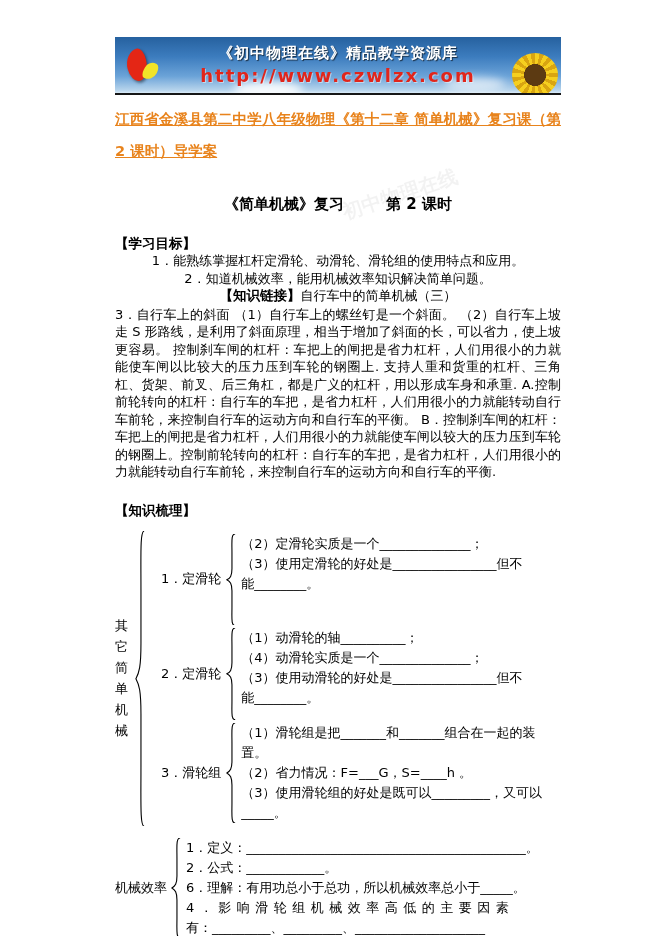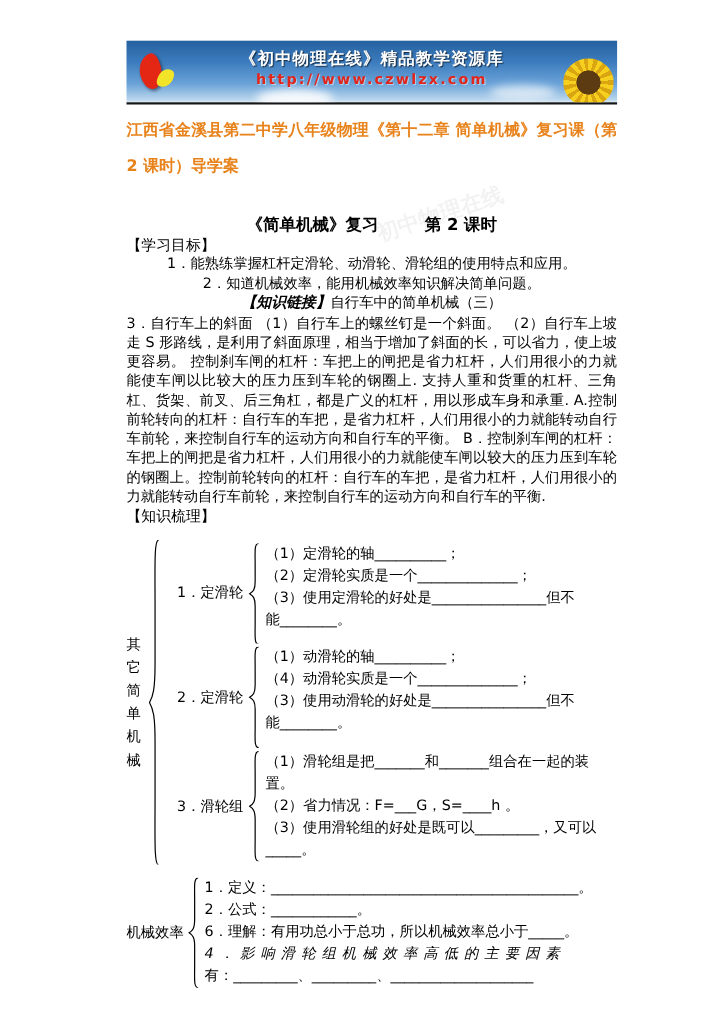--- a/index.html
+++ b/index.html
@@ -17,56 +17,56 @@
   .cloud.c2 { left:330px; bottom:2px; width:60px; height:14px; opacity:.7; }
   .logo { position:absolute; left:10px; top:8px; width:40px; height:42px; }
   .logo-red { position:absolute; left:2px; top:4px; width:20px; height:32px; background:#e42615;
               border-radius:70% 30% 55% 45% / 55% 40% 60% 45%; transform:rotate(-14deg);
               box-shadow:1px 2px 3px rgba(0,0,0,.45); }
   .logo-yellow { position:absolute; left:19px; top:17px; width:13px; height:18px; background:#f2e428;
                  border-radius:65% 35% 70% 30% / 50% 45% 60% 40%; transform:rotate(28deg); }
   .banner-text { position:absolute; left:0; right:0; top:7px; text-align:center; }
   .banner-title { font-size:15px; font-weight:bold; color:#ffffff; letter-spacing:1px;
                   text-shadow:1px 1px 1px rgba(0,0,0,.65); }
-  .banner-url { font-size:13px; font-weight:bold; color:#e1251b; letter-spacing:2px;
+  .banner-url { font-size:18px; font-weight:bold; color:#e1251b; letter-spacing:2px;
                 text-shadow:1px 1px 0 rgba(255,255,255,.45); margin-top:2px; }
   .sunflower { position:absolute; right:3px; bottom:-4px; width:46px; height:44px; border-radius:50%;
                background:radial-gradient(circle at 50% 50%, #5c3a12 0 34%, rgba(0,0,0,0) 35%),
                           repeating-conic-gradient(#f6cf1f 0deg 12deg, #d9a511 12deg 24deg); }
 
   
   .doc-title { margin-top:8px; color:#e8831c; font-weight:bold; font-size:14.5px;
-               line-height:32px; text-align:justify; }
+               line-height:32px; text-align:justify;text-decoration:underline; }
   .page-heading { margin-top:28px; text-align:center; font-size:15px; font-weight:bold;
                   position:relative; }
   .page-heading .gap { display:inline-block; width:42px; }
   .watermark { position:absolute; left:225px; top:-14px; font-size:20px; color:rgba(0,0,0,.05);
                transform:rotate(-18deg); pointer-events:none; white-space:nowrap; }
 
   
-  .h-bracket { margin-top:0; font-weight:normal; font-size:13.5px; line-height:18px; }
+  .h-bracket { margin-top:20px; font-weight:bold; font-size:13.5px; line-height:18px; }
   .body-line { font-size:13px; line-height:17.5px;text-align:center; }
-  .inline-head { font-weight:bold; font-size:13.5px;font-style:italic; }
+  .inline-head { font-weight:bold; font-size:13.5px; }
   .para { font-size:13px; line-height:17.5px; text-align:justify; margin-top:1px; }
 
   
   .outline { margin-top:12px; font-size:13px; }
   .outline-row { display:flex; align-items:stretch; }
   .v-label-wrap { display:flex; align-items:center; width:20px; flex:0 0 20px;font-family:Liberation Serif, serif; }
   .v-label { width:15px; line-height:21px; word-break:break-all; font-size:13px; }
   .brace { flex:0 0 11px; align-self:stretch; }
   .brace svg { display:block; width:100%; height:100%; }
   .items-col { flex:1; padding-left:2px; }
   .outline-item { display:flex; align-items:stretch; margin:3px 0; }
   .item-title { display:flex; align-items:center; white-space:nowrap; padding:0 5px 0 13px; }
   .item-lines { padding-left:4px; line-height:20px; }
   .item4-line { padding-left:13px; line-height:20px; margin-top:4px; }
   .group2 { margin-top:12px; }
   .g2-label-wrap { display:flex; align-items:center; flex:0 0 56px; }
-  .spread { letter-spacing:5.5px;font-style:italic; }
+  .spread { letter-spacing:5.5px; }
 </style>
 </head>
 <body>
 
 <div class="page">
   <div class="content">
 
     <div class="banner">
       <div class="cloud c1"></div>
       <div class="cloud c2"></div>
@@ -113,21 +113,20 @@
         <div class="items-col">
 
           <div class="outline-item">
             <div class="item-title">1．定滑轮</div>
             <div class="brace">
               <svg viewBox="0 0 12 100" preserveAspectRatio="none">
                   <path d="M10 0 C5.5 0 6.5 8 6.5 20 L6.5 38 C6.5 46 4.5 48 1 50 C4.5 52 6.5 54 6.5 62 L6.5 80 C6.5 92 5.5 100 10 100" fill="none" stroke="#000" stroke-width="1.1" vector-effect="non-scaling-stroke"></path>
                 </svg>
             </div>
             <div class="item-lines">
-              <div>（1）定滑轮的轴__________；</div>
               <div>（2）定滑轮实质是一个______________；</div>
               <div>（3）使用定滑轮的好处是________________但不</div>
               <div>能________。</div>
             </div>
           </div>
 
           <div class="outline-item">
             <div class="item-title">2．定滑轮</div>
             <div class="brace">
               <svg viewBox="0 0 12 100" preserveAspectRatio="none">

